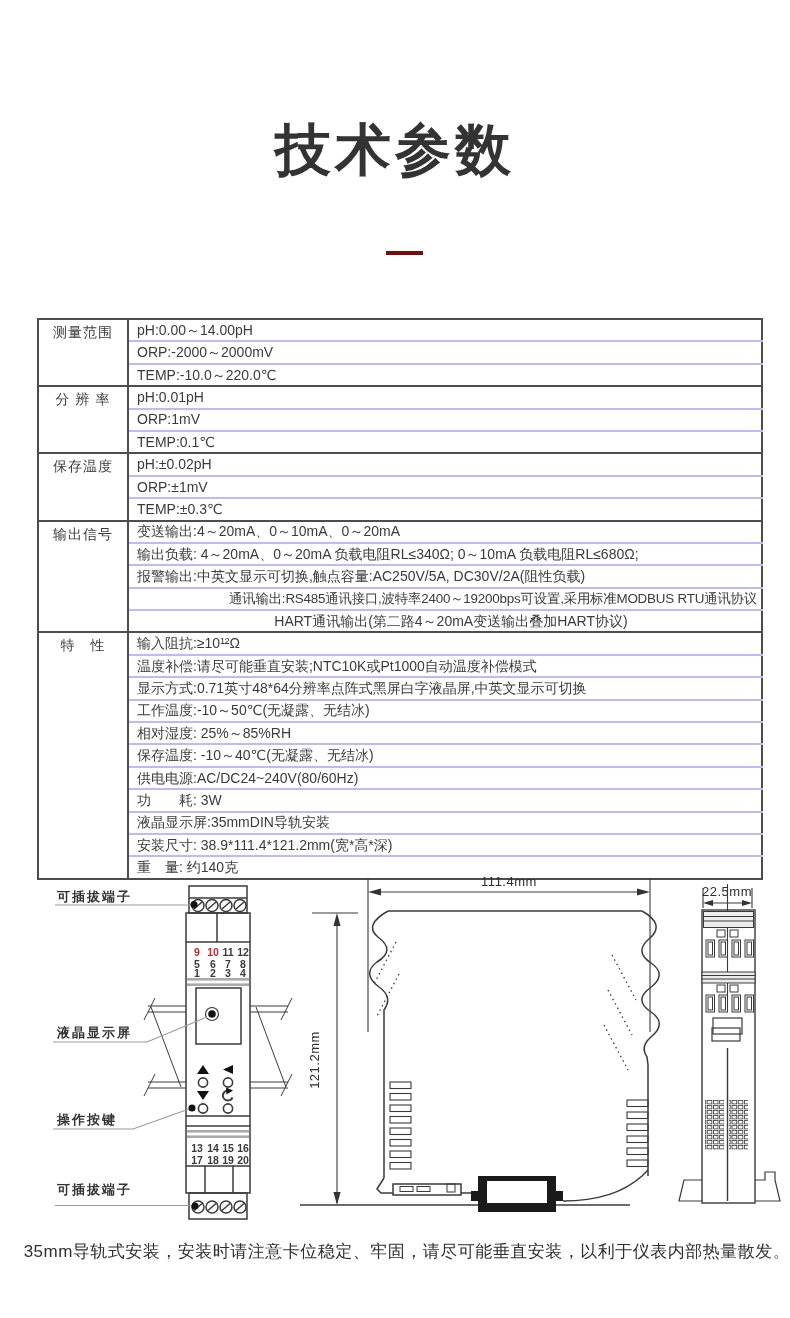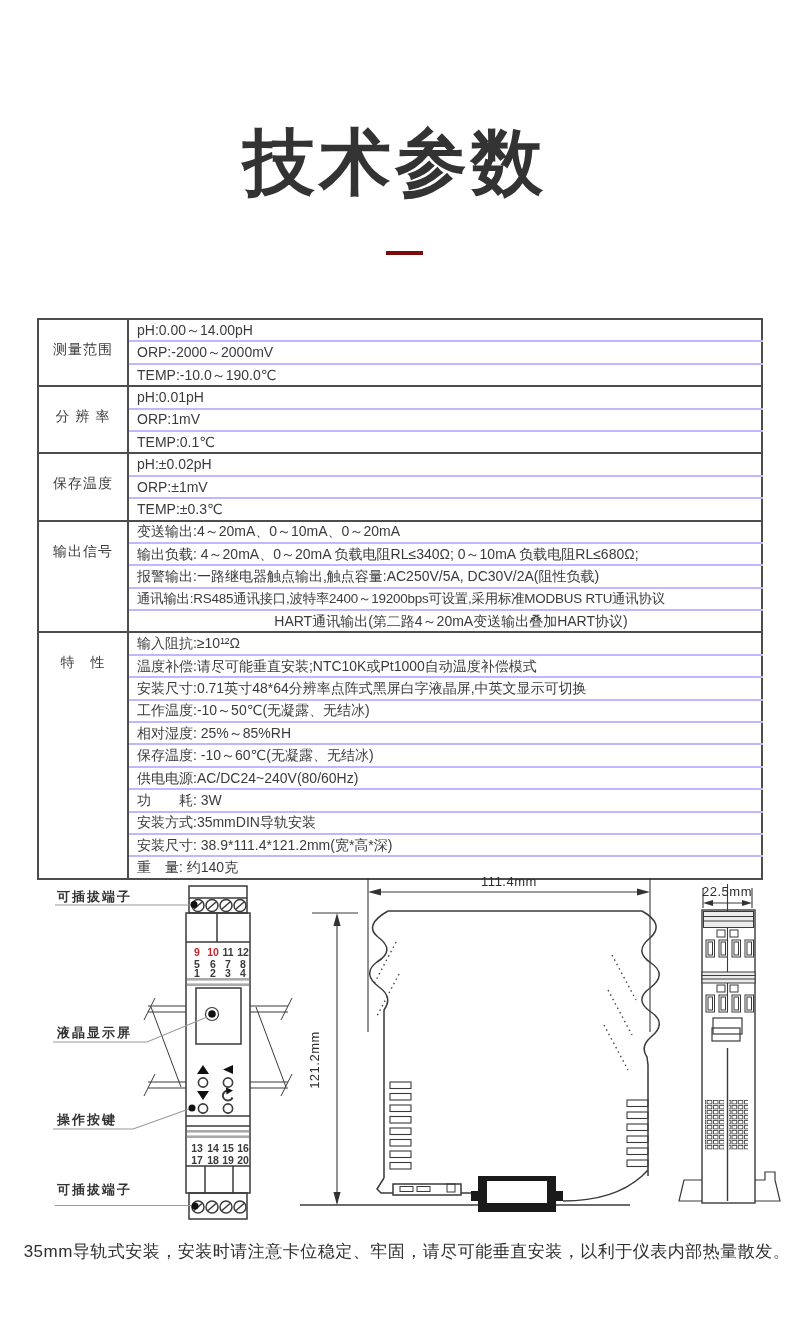--- a/index.html
+++ b/index.html
@@ -1,46 +1,46 @@
 <!DOCTYPE html>
 <html><head>
 <meta charset="utf-8">
 <style>
   html,body{margin:0;padding:0;background:#fff;}
   body{width:790px;height:1318px;position:relative;font-family:"Liberation Sans","DejaVu Sans",sans-serif;overflow:hidden;}
   .page{position:absolute;inset:0;}
 
   .title{
     position:absolute;top:108px;left:0;width:100%;
-    text-align:center;font-size:72px;font-weight:900;color:#333;
+    text-align:center;font-size:56px;font-weight:900;color:#333;
     letter-spacing:4px;line-height:1.5;
   }
   .title-underline{
     position:absolute;top:251px;left:386px;width:37px;height:4px;background:#7c0a0a;
   }
 
   table.spec{
     position:absolute;left:37px;top:318px;width:726px;
     border-collapse:collapse;table-layout:fixed;
     border:2px solid #4d4d4d;
   }
   table.spec col.c1{width:90px;}
   table.spec td{
     border-top:2px solid #c4b5fd;
     height:20.4px;font-size:14px;color:#3b3b3b;
     padding:0 4px 0 8px;line-height:1.05;
     white-space:nowrap;overflow:hidden;
   }
   table.spec tr.g td{border-top:2px solid #4d4d4d;}
   table.spec td.h{
-    border-right:2px solid #4d4d4d;text-align:center;padding:20px 0 0 0;
+    border-right:2px solid #4d4d4d;text-align:center;padding:3px 0 0 0;
     vertical-align:top;line-height:19px;letter-spacing:1px;
   }
   table.spec td.c{text-align:center;padding-left:16px;}
-  table.spec td.tight{font-size:13.4px;letter-spacing:-0.2px;}
+  table.spec td.tight{font-size:13.4px;letter-spacing:-0.2px;text-align:right;}
 
   .footnote{
     position:absolute;top:1240px;left:0;width:100%;
     text-align:center;font-size:17px;color:#2f2f2f;font-weight:500;letter-spacing:0.5px;margin-left:12px;
   }
 
   svg.diagram{position:absolute;left:0;top:860px;}
   svg text{font-family:"Liberation Sans","DejaVu Sans",sans-serif;fill:#333;}
   svg text.lbl{font-size:13px;font-weight:bold;letter-spacing:2px;}
   svg text.num{font-size:10.5px;font-weight:bold;fill:#3a3a3a;text-anchor:middle;}
@@ -62,21 +62,21 @@
       </colgroup>
     <tbody>
       <tr class="g">
         <td class="h" rowspan="3">测量范围</td>
         <td>pH:0.00～14.00pH</td>
       </tr>
       <tr>
           <td>ORP:-2000～2000mV</td>
         </tr>
       <tr>
-          <td>TEMP:-10.0～190.0℃</td>
+          <td>TEMP:-10.0～220.0℃</td>
         </tr>
 
       <tr class="g">
         <td class="h" rowspan="3">分 辨 率</td>
         <td>pH:0.01pH</td>
       </tr>
       <tr>
           <td>ORP:1mV</td>
         </tr>
       <tr>
@@ -95,56 +95,56 @@
         </tr>
 
       <tr class="g">
         <td class="h" rowspan="5">输出信号</td>
         <td>变送输出:4～20mA、0～10mA、0～20mA</td>
       </tr>
       <tr>
           <td>输出负载: 4～20mA、0～20mA 负载电阻RL≤340Ω; 0～10mA 负载电阻RL≤680Ω;</td>
         </tr>
       <tr>
-          <td>报警输出:一路继电器触点输出,触点容量:AC250V/5A, DC30V/2A(阻性负载)</td>
+          <td>报警输出:中英文显示可切换,触点容量:AC250V/5A, DC30V/2A(阻性负载)</td>
         </tr>
       <tr>
           <td class="tight">通讯输出:RS485通讯接口,波特率2400～19200bps可设置,采用标准MODBUS RTU通讯协议</td>
         </tr>
       <tr>
           <td class="c">HART通讯输出(第二路4～20mA变送输出叠加HART协议)</td>
         </tr>
 
       <tr class="g">
         <td class="h" rowspan="11">特　性</td>
         <td>输入阻抗:≥10¹²Ω</td>
       </tr>
       <tr>
           <td>温度补偿:请尽可能垂直安装;NTC10K或Pt1000自动温度补偿模式</td>
         </tr>
       <tr>
-          <td>安装尺寸:0.71英寸48*64分辨率点阵式黑屏白字液晶屏,中英文显示可切换</td>
+          <td>显示方式:0.71英寸48*64分辨率点阵式黑屏白字液晶屏,中英文显示可切换</td>
         </tr>
       <tr>
           <td>工作温度:-10～50℃(无凝露、无结冰)</td>
         </tr>
       <tr>
           <td>相对湿度: 25%～85%RH</td>
         </tr>
       <tr>
-          <td>保存温度: -10～60℃(无凝露、无结冰)</td>
+          <td>保存温度: -10～40℃(无凝露、无结冰)</td>
         </tr>
       <tr>
           <td>供电电源:AC/DC24~240V(80/60Hz)</td>
         </tr>
       <tr>
           <td>功　　耗: 3W</td>
         </tr>
       <tr>
-          <td>安装方式:35mmDIN导轨安装</td>
+          <td>液晶显示屏:35mmDIN导轨安装</td>
         </tr>
       <tr>
           <td>安装尺寸: 38.9*111.4*121.2mm(宽*高*深)</td>
         </tr>
       <tr>
           <td>重　量: 约140克</td>
         </tr>
     </tbody>
   </table>
 

